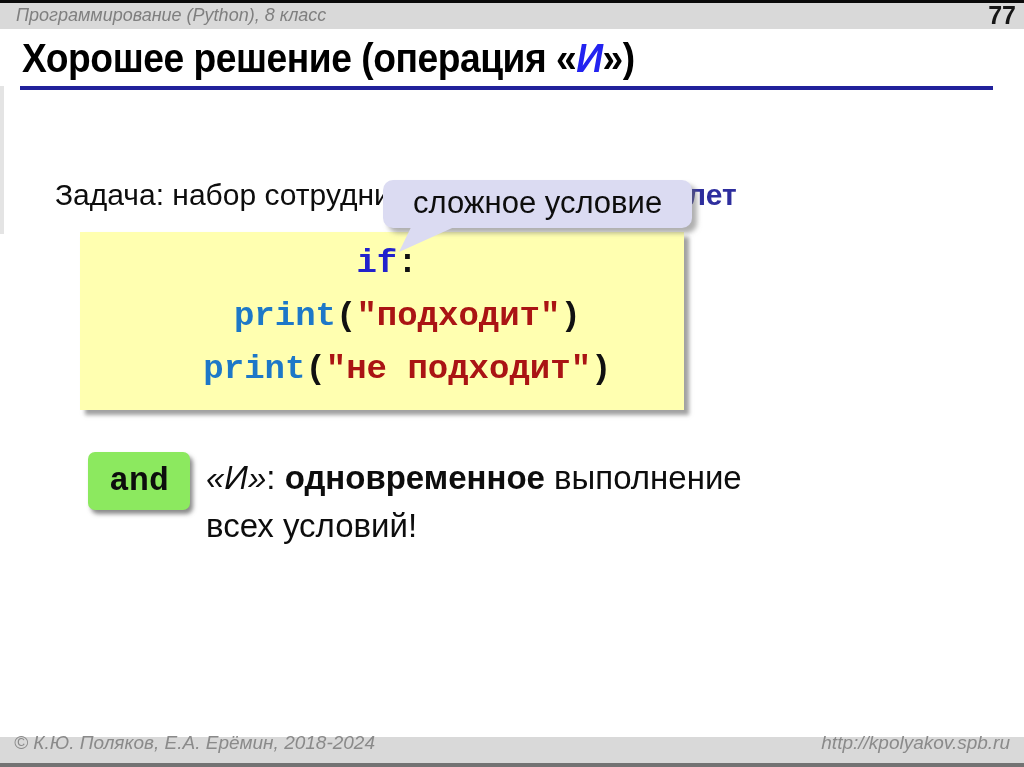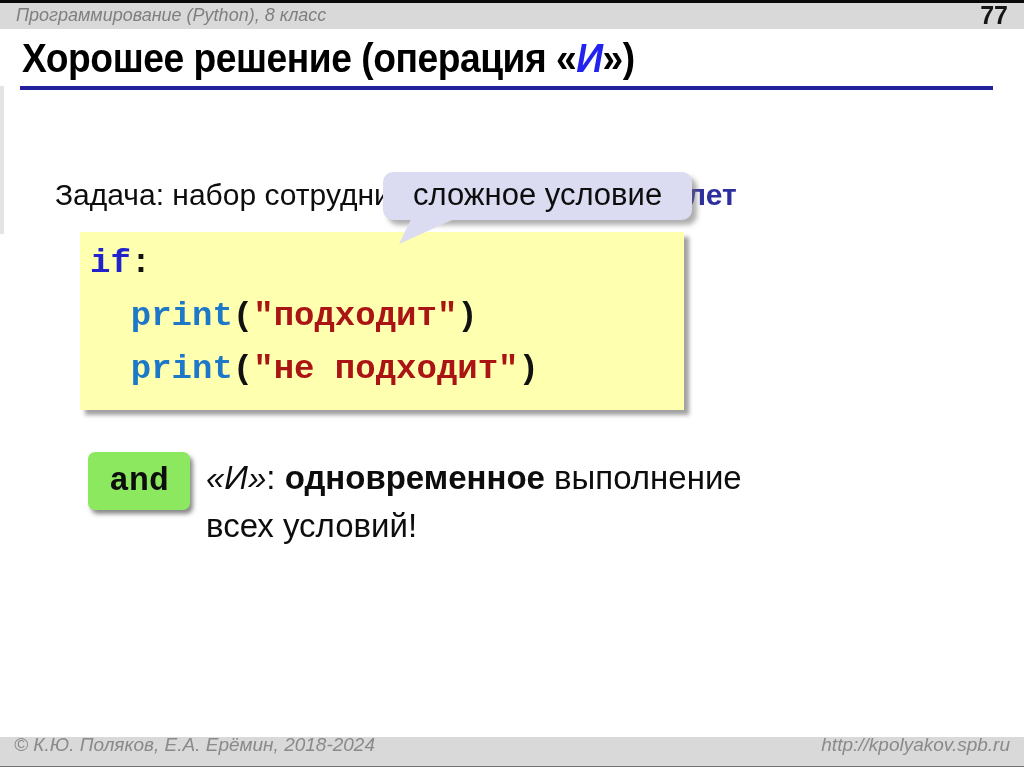--- a/index.html
+++ b/index.html
@@ -3,25 +3,25 @@
 <meta charset="utf-8">
 <style>
   * { margin: 0; padding: 0; box-sizing: border-box; }
   html, body { width: 1024px; height: 767px; overflow: hidden; background: #ffffff;
     font-family: "Liberation Sans", sans-serif; }
   .slide { position: relative; width: 1024px; height: 767px; background: #fff; }
 
   
   .topbar { position: absolute; left: 0; top: 0; width: 1024px; height: 29px;
     background: var(--c-bar_bg, #d9d9d9); border-top: 3px solid #0a0a0a;
-    display: flex; align-items: center; justify-content: space-between; padding: 0 16px 2px 16px; }
+    display: flex; align-items: center; justify-content: space-between; padding: 0 8px 2px 16px; }
   .topbar-course { font-style: italic; font-size: 18px; color: var(--c-bar_text, #7f7f7f); }
   .topbar-page { font-size: 25px; font-weight: bold; color: #161616; }
   .bottombar { position: absolute; left: 0; bottom: 0; width: 1024px; height: 30px;
-    background: var(--c-bar_bg, #d9d9d9); border-bottom: 1px solid #737373;
+    background: var(--c-bar_bg, #d9d9d9); border-bottom: 4px solid #737373;
     display: flex; align-items: center; justify-content: space-between; padding: 2px 14px 16px 14px; }
   .bottombar span { font-style: italic; font-size: 19px; color: #8a8a8a; }
 
   
   .title { position: absolute; left: 22px; top: 36px; font-size: 40px; font-weight: bold;
     color: #000; white-space: pre; letter-spacing: -0.5px;
     transform: scaleX(0.93); transform-origin: left center; }
   .title .hl { color: var(--c-title_highlight_blue, #2323f0); font-style: italic; }
   .title-rule { position: absolute; left: 20px; top: 86px; width: 973px; height: 4px;
     background: var(--c-underline_navy, #21219b); }
@@ -30,35 +30,35 @@
     background: #e4e4e4; }
 
   
   .task { position: absolute; left: 55px; top: 97px; font-size: 30px; color: #0d0d0d;
     line-height: 39px; white-space: pre; }
   .task .it { }
   .task .range { font-weight: bold; color: var(--c-range_navy, #2e2e9e); }
   .task-line2 { margin-left: 33px; }
 
   
-  .callout { position: absolute; left: 383px; top: 172px; z-index: 5; }
+  .callout { position: absolute; left: 383px; top: 180px; z-index: 5; }
   .callout-body { background: var(--c-callout_lavender, #dbdbf2); border-radius: 10px;
     padding: 0 30px; height: 48px; line-height: 46px; font-size: 31px; color: #0d0d0d;
     box-shadow: 5px 5px 5px rgba(110,110,110,0.55); }
   .callout-tail { position: absolute; left: 16px; top: 44px; width: 62px; height: 28px;
     background: var(--c-callout_lavender, #dbdbf2);
     clip-path: polygon(0% 100%, 22% 0%, 100% 0%); }
 
   
   .codebox { position: absolute; left: 80px; top: 232px; width: 604px; height: 178px;
     background: var(--c-code_bg_yellow, #ffffb0);
     box-shadow: 5px 5px 4px rgba(130,130,130,0.75);
     font-family: "Liberation Mono", "DejaVu Sans Mono", monospace; font-weight: bold;
     font-size: 34px; color: #111; padding: 4px 0 0 10px; z-index: 2; }
-  .code-row { height: 53px; display: flex; align-items: center; white-space: pre; }
+  .code-row { height: 53px; display: flex; align-items: center; white-space: pre; justify-content: center; }
   .kw { color: var(--c-keyword_blue, #2222cc); }
   .num { color: var(--c-number_cyan, #29a8e0); }
   .fn { color: var(--c-function_blue, #1d78c8); }
   .str { color: var(--c-string_red, #aa1414); }
   .cond-box { display: inline-block; border: 2px solid var(--c-condition_border_red, #e2402f);
     background: #fffef6; padding: 3px 12px; margin: 0 12px 0 14px; white-space: pre; }
 
   
   .and-row { position: absolute; left: 88px; top: 452px; display: flex; align-items: flex-start; }
   .and-box { width: 102px; height: 58px; background: var(--c-and_box_green, #8ce95f);

